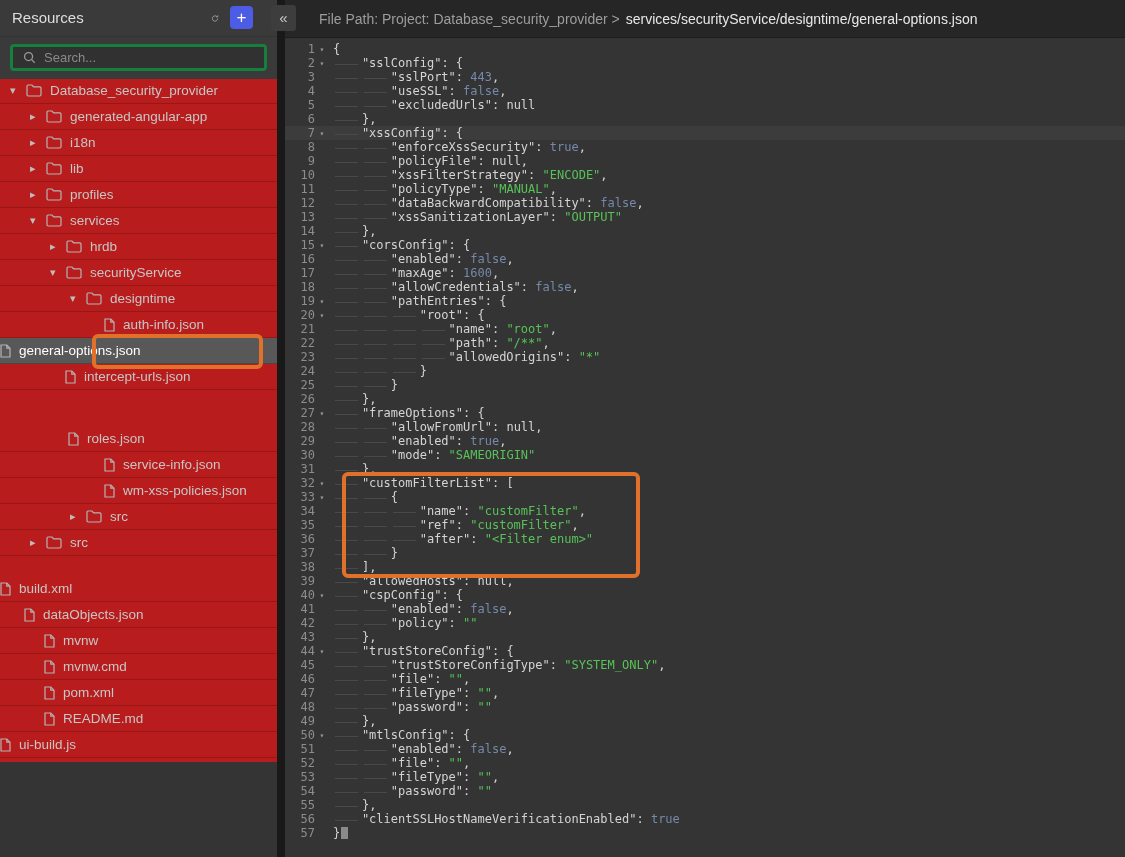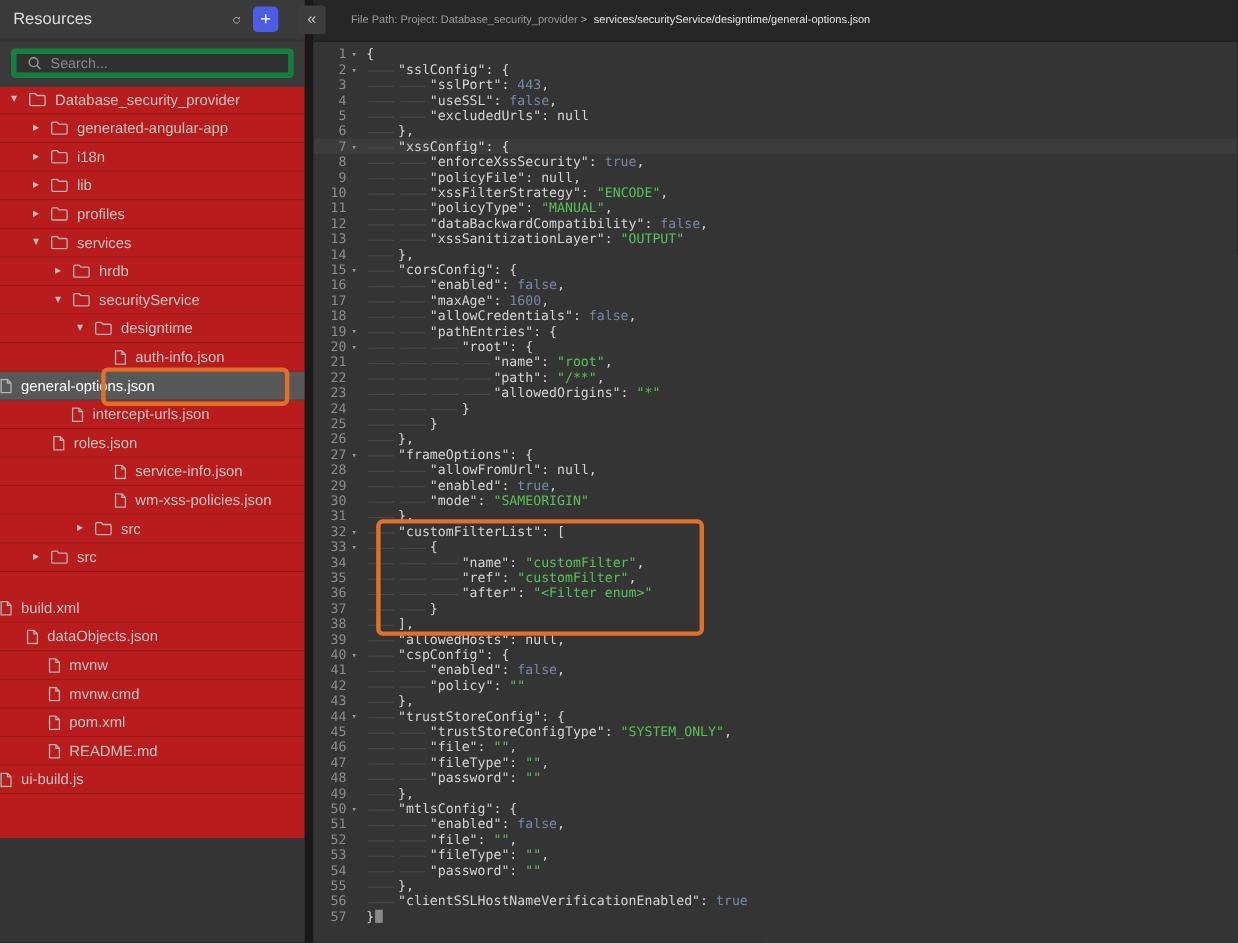--- a/index.html
+++ b/index.html
@@ -9,42 +9,42 @@
   
   #sidebar{position:absolute;left:0;top:0;width:277px;height:762px;background:#b91c1c;}
   .sb-header{position:relative;height:36px;background:#3a3a3a;border-bottom:1px solid #323232;}
   .sb-title{position:absolute;left:12px;top:9px;font-size:15px;color:#dedede;}
   .refresh-btn{position:absolute;right:52px;top:8px;width:20px;height:20px;cursor:pointer;
     display:flex;align-items:center;justify-content:center;background:transparent;border:none;}
   .add-btn{position:absolute;right:24px;top:6px;width:23px;height:23px;border:none;border-radius:4px;
     color:#ffffff;font-size:17px;line-height:21px;text-align:center;cursor:pointer;padding:0;}
   .sb-search{position:relative;height:42px;background:#3a3a3a;}
   .sb-search .search-box{position:absolute;left:10px;right:10px;top:7px;height:27px;background:#313131;
-    border:5px solid #15803d;border-radius:4px;display:flex;align-items:center;box-sizing:border-box;}
+    border:3px solid #15803d;border-radius:4px;display:flex;align-items:center;box-sizing:border-box;}
   .sb-search svg{margin:0 6px 0 10px;flex:none;}
   .sb-search input{background:transparent;border:none;outline:none;color:#bdbdbd;font-size:13px;width:200px;
     font-family:"Liberation Sans",sans-serif;}
   .sb-search input::placeholder{color:#8a8a8a;}
 
   
   #tree{position:absolute;top:78px;left:0;right:0;}
   .tree-row{height:26px;box-sizing:border-box;display:flex;align-items:center;
     border-bottom:1px solid rgba(0,0,0,0.18);color:#c6c6c6;font-size:13.5px;cursor:pointer;}
   .tree-row.selected{background:#585858;color:#ffffff;}
   .arrow{width:16px;flex:none;color:#bdbdbd;font-size:11px;line-height:1;}
   .tree-icon{flex:none;margin-right:8px;display:inline-flex;}
   .tree-label{white-space:nowrap;}
 
   
   #gap{position:absolute;left:277px;top:0;width:8px;height:857px;background:#191919;}
 
   
   #panel{position:absolute;left:285px;top:0;right:0;height:857px;}
   #pathbar{height:38px;background:#262626;border-bottom:1px solid #1d1d1d;box-sizing:border-box;
-    display:flex;align-items:center;padding-left:34px;font-size:10px;white-space:nowrap;}
+    display:flex;align-items:center;padding-left:34px;font-size:14px;white-space:nowrap;}
   #pathbar .pp{color:#9d9d9d;}
   #pathbar .pv{color:#e8e8e8;margin-left:6px;}
   #collapse{position:absolute;left:271px;top:5px;width:25px;height:26px;background:#3d3d3d;border:none;
     border-radius:3px;color:#c9c9c9;font-size:15px;cursor:pointer;padding:0;line-height:24px;z-index:30;}
 
   
   #editor{position:absolute;top:38px;left:0;right:0;bottom:0;background:#343434;overflow:hidden;}
   #lines{padding-top:4px;font-family:"DejaVu Sans Mono",monospace;font-size:12px;line-height:14px;}
   .code-line{height:14px;white-space:pre;position:relative;}
   .code-line.active{background:rgba(255,255,255,0.045);}
@@ -191,21 +191,21 @@
         </div>
         <div class="tree-row" style="padding-left: 65px;">
           <span class="tree-icon">
             <svg width="11" height="14" viewBox="0 0 11 14">
               <path d="M1 1 h5.8 L10 4.2 V13 H1 Z" fill="none" stroke="#b4b4b4" stroke-width="1.2"></path>
               <path d="M6.8 1 v3.2 H10" fill="none" stroke="#b4b4b4" stroke-width="1.2"></path>
             </svg>
           </span>
           <span class="tree-label">intercept-urls.json</span>
         </div>
-        <div class="tree-row" style="padding-left: 48px;">
+        <div class="tree-row" style="padding-left: 68px; margin-top: 36px;">
           <span class="tree-icon">
             <svg width="11" height="14" viewBox="0 0 11 14">
               <path d="M1 1 h5.8 L10 4.2 V13 H1 Z" fill="none" stroke="#b4b4b4" stroke-width="1.2"></path>
               <path d="M6.8 1 v3.2 H10" fill="none" stroke="#b4b4b4" stroke-width="1.2"></path>
             </svg>
           </span>
           <span class="tree-label">roles.json</span>
         </div>
         <div class="tree-row" style="padding-left: 104px;">
           <span class="tree-icon">

